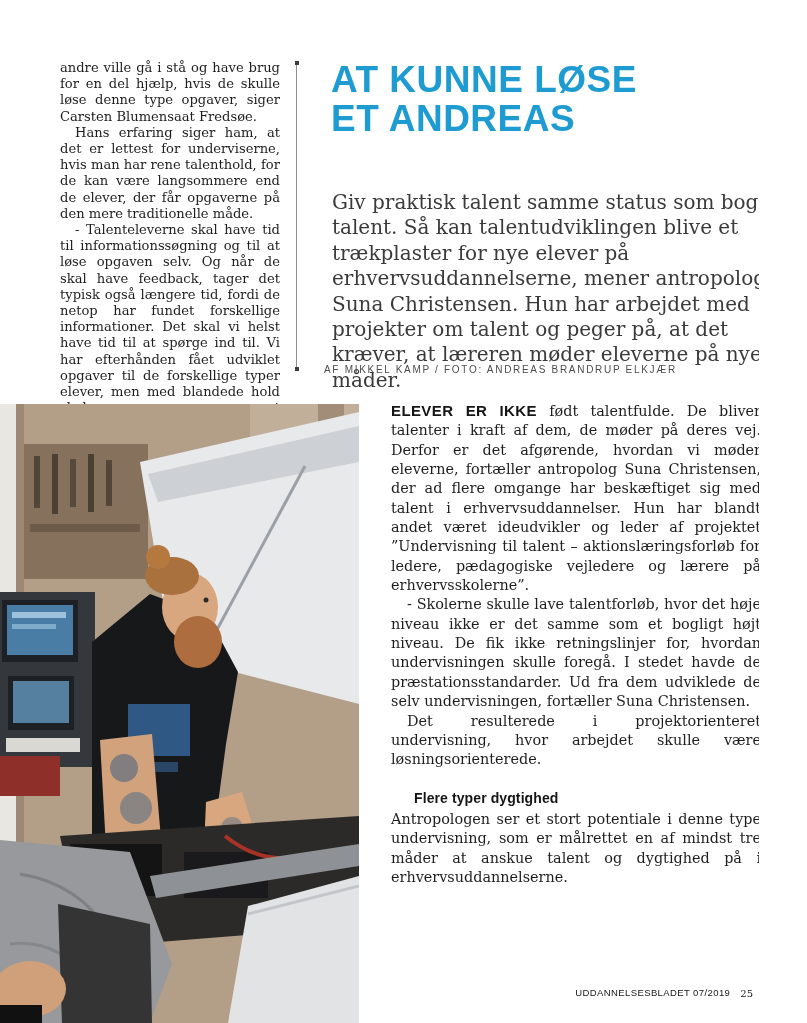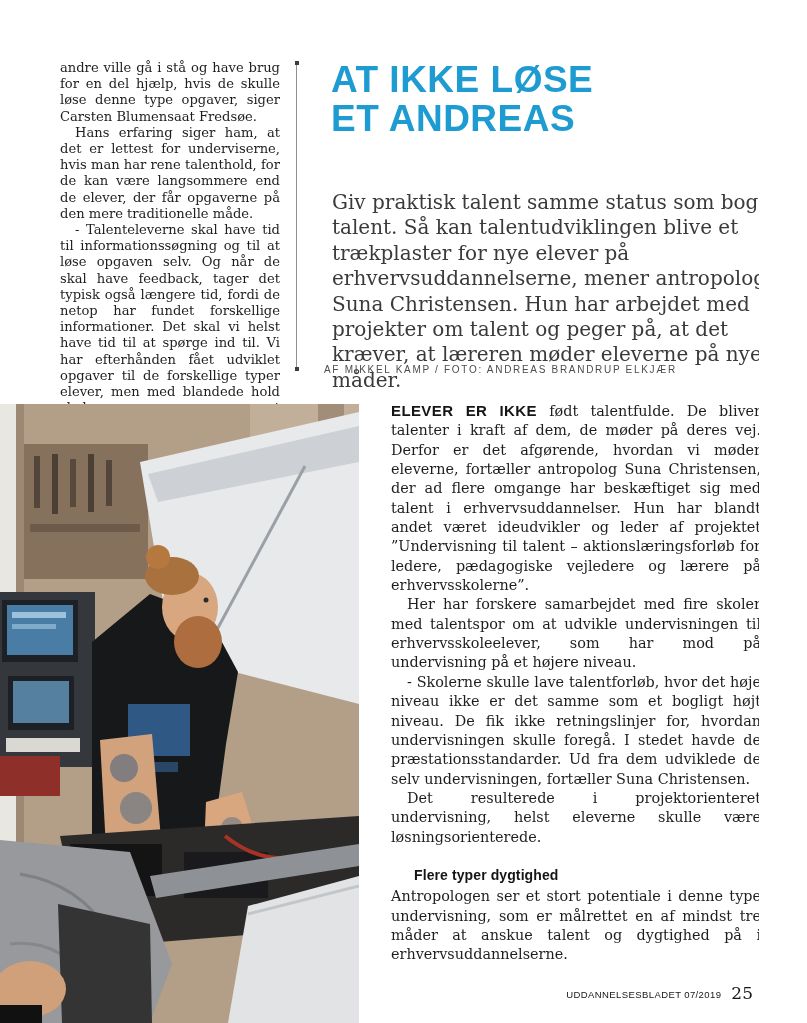--- a/index.html
+++ b/index.html
@@ -70,38 +70,38 @@
   
   .footer {
     position:absolute; left:391px; top:983px; width:362px; text-align:right;
     color:#161616;
   }
   .footer .mag {
     font-family:"Liberation Sans", sans-serif; font-weight:normal;
     font-size:9.5px; letter-spacing:0.4px; vertical-align:1px;
   }
   .footer .pageno {
-    font-family:"DejaVu Serif", serif; font-size:17px; margin-left:10px;
+    font-family:"DejaVu Serif", serif; font-size:10px; margin-left:10px;
   }
 </style>
 </head>
 <body>
 
 <div class="page">
 
   <div class="left-col">
     <p>andre ville gå i stå og have brug for en del hjælp, hvis de skulle løse denne type opgaver, siger Carsten Blumensaat Fredsøe.</p>
     <p class="indent">Hans erfaring siger ham, at det er lettest for underviserne, hvis man har rene talenthold, for de kan være langsommere end de elever, der får opgaverne på den mere traditionelle måde.</p>
     <p class="indent"><span>- Talenteleverne skal have tid til informationssøgning og til at løse opgaven selv. Og når de skal have feedback, tager det typisk også længere tid, fordi de netop har fundet forskellige informationer. Det skal vi helst have tid til at spørge ind til. Vi har efterhånden fået udviklet opgaver til de forskellige typer elever, men med blandede hold skal man være meget opmærksom på at differentiere, siger underviseren fra Mercantec.</span><span class="end-bullet">•</span></p>
   </div>
 
   <div class="vrule"></div>
 
   <h1 class="headline">
-    <span class="hl">AT IKKE LØSE</span>
+    <span class="hl">AT KUNNE LØSE</span>
     <span class="hl">ET ANDREAS</span>
   </h1>
 
   <p class="standfirst">Giv praktisk talent samme status som boglig talent. Så kan talentudviklingen blive et trækplaster for nye elever på erhvervsuddannelserne, mener antropolog Suna Christensen. Hun har arbejdet med projekter om talent og peger på, at det kræver, at læreren møder eleverne på nye måder.</p>
 
   <div class="byline">AF MIKKEL KAMP / FOTO: ANDREAS BRANDRUP ELKJÆR</div>
 
   <div class="photo">
     <svg viewBox="0 0 359 619" preserveAspectRatio="none">
 
@@ -166,23 +166,22 @@
       <ellipse cx="30" cy="585" rx="36" ry="28" fill="#cfa07a"></ellipse>
       <rect x="0" y="601" width="42" height="18" fill="#111111"></rect>
 
       <polygon points="248,502 359,472 359,619 228,619" fill="#e2e3e5"></polygon>
       <line x1="248" y1="510" x2="359" y2="482" stroke="#c3c6c9" stroke-width="3"></line>
     </svg>
   </div>
 
   <div class="body-col">
     <p><span class="lead-in">ELEVER ER IKKE</span><span> født talentfulde. De bliver talenter i kraft af dem, de møder på deres vej. Derfor er det afgørende, hvordan vi møder eleverne, fortæller antropolog Suna Christensen, der ad flere omgange har beskæftiget sig med talent i erhvervsuddannelser. Hun har blandt andet været ideudvikler og leder af projektet ”Undervisning til talent – aktionslæringsforløb for ledere, pædagogiske vejledere og lærere på erhvervsskolerne”.</span></p>
-    <p class="indent">Her har forskere samarbejdet med fire skoler med talentspor om at udvikle undervisningen til erhvervsskoleelever, som har mod på undervisning på et højere niveau.</p>
     <p class="indent">- Skolerne skulle lave talentforløb, hvor det høje niveau ikke er det samme som et bogligt højt niveau. De fik ikke retningslinjer for, hvordan undervisningen skulle foregå. I stedet havde de præstationsstandarder. Ud fra dem udviklede de selv undervisningen, fortæller Suna Christensen.</p>
-    <p class="indent">Det resulterede i projektorienteret undervisning, helst eleverne skulle være løsningsorienterede.</p>
+    <p class="indent">Det resulterede i projektorienteret undervisning, hvor arbejdet skulle være løsningsorienterede.</p>
     <h3 class="subhead">Flere typer dygtighed</h3>
     <p>Antropologen ser et stort potentiale i denne type undervisning, som er målrettet en af mindst tre måder at anskue talent og dygtighed på i erhvervsuddannelserne.</p>
 
   </div>
 
   <svg class="cont-arrow" viewBox="0 0 20 13">
     <polygon points="0,1.5 8,6.5 0,11.5 0,8.5 3.5,6.5 0,4.5" fill="#1e9cd2"></polygon>
     <polygon points="7,0 20,6.5 7,13 7,9.5 12.5,6.5 7,3.5" fill="#1e9cd2"></polygon>
   </svg>
 

